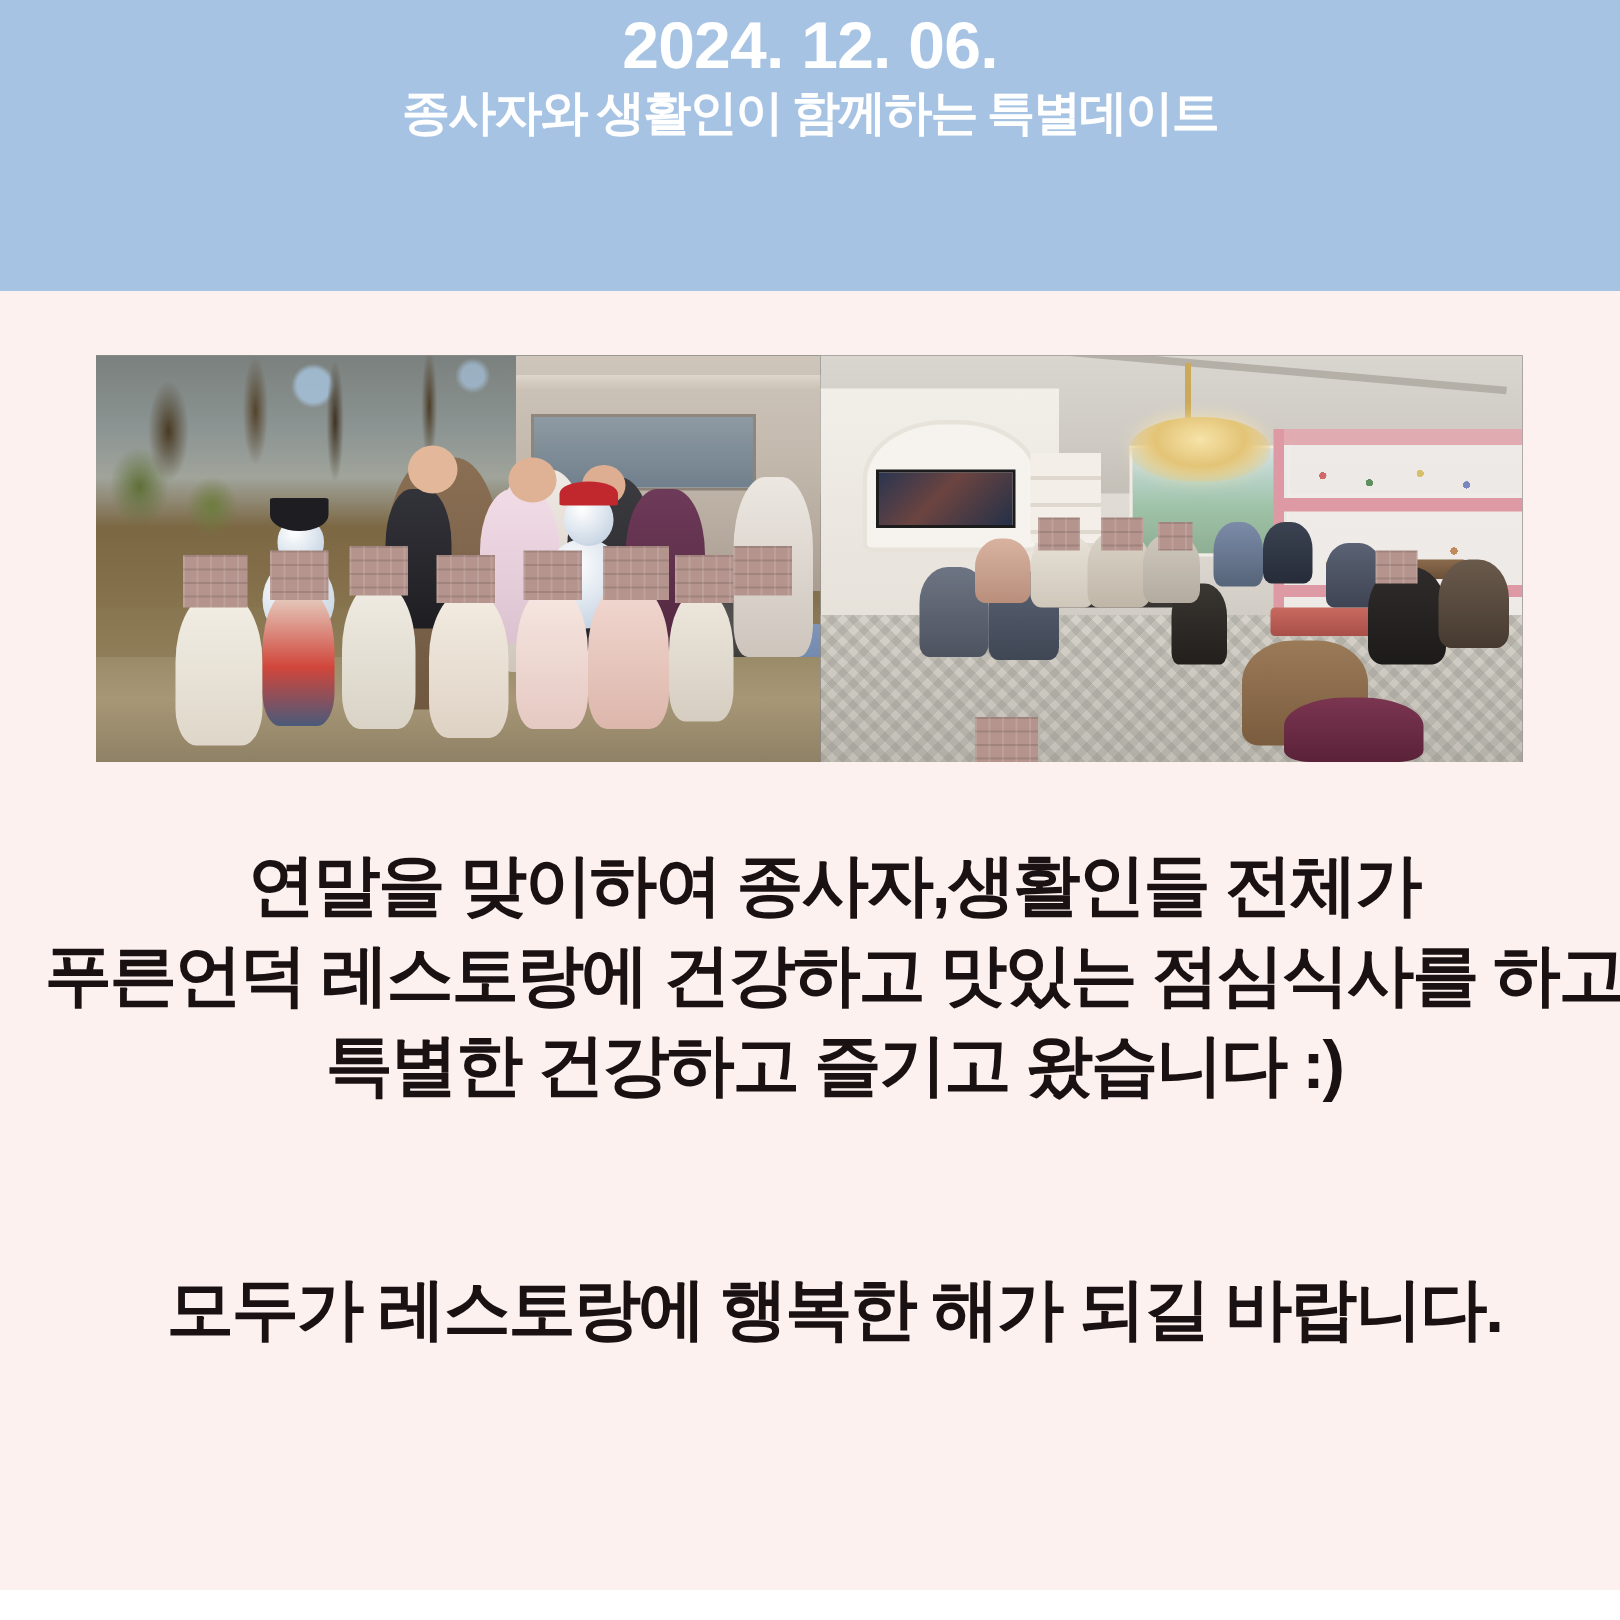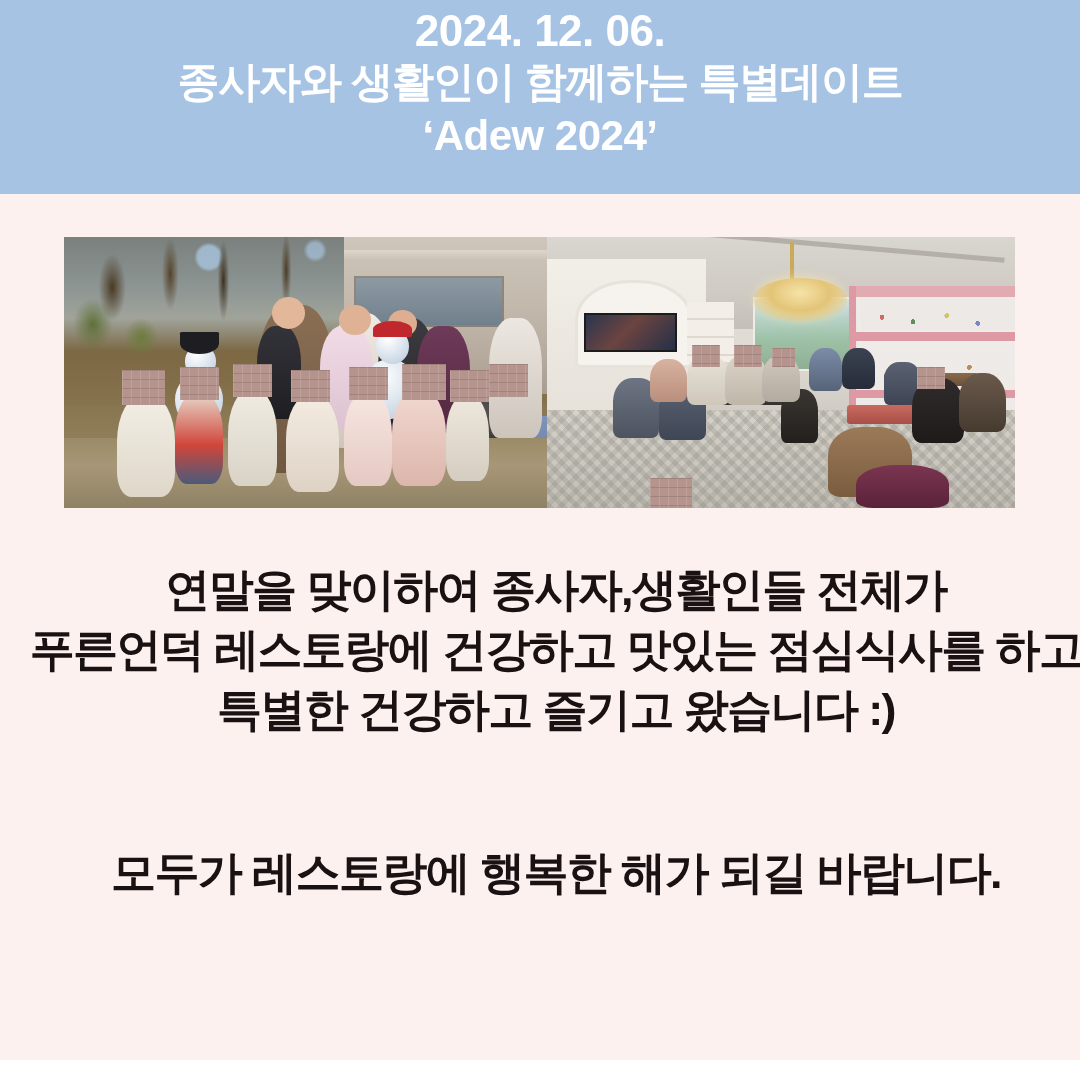--- a/index.html
+++ b/index.html
@@ -40,23 +40,24 @@
     line-height: 1.0;
     text-align: center;
     white-space: nowrap;
   }
   .header-line-date {
     font-size: 44px;
     line-height: 1.12;
     margin-top: 4px;
   }
   .header-line-title {
-    font-size: 42px;
+    font-size: 32px;
     line-height: 1.28;
     letter-spacing: -1.2px;
+    font-family: Liberation Serif, serif;
   }
   .header-line-sub {
     font-size: 42px;
     line-height: 1.30;
     letter-spacing: -0.5px;
   }
 
   
   .photo-strip {
     position: absolute;
@@ -248,21 +249,20 @@
   .body-line { white-space: nowrap; }
 </style>
 </head>
 <body>
 
 <div class="poster">
 
   <div class="header-banner">
     <div class="header-line header-line-date">2024. 12. 06.</div>
     <div class="header-line header-line-title">종사자와 생활인이 함께하는 특별데이트</div>
-    <div class="header-line header-line-sub">‘Adew 2024’</div>
   </div>
 
   <div class="photo-strip">
 
     <div class="photo photo-left">
       <div class="pl-sky"></div>
       <div class="pl-trees"></div>
       <div class="pl-bldg"></div>
       <div class="pl-wall"></div>
       <div class="pl-rock"></div>

